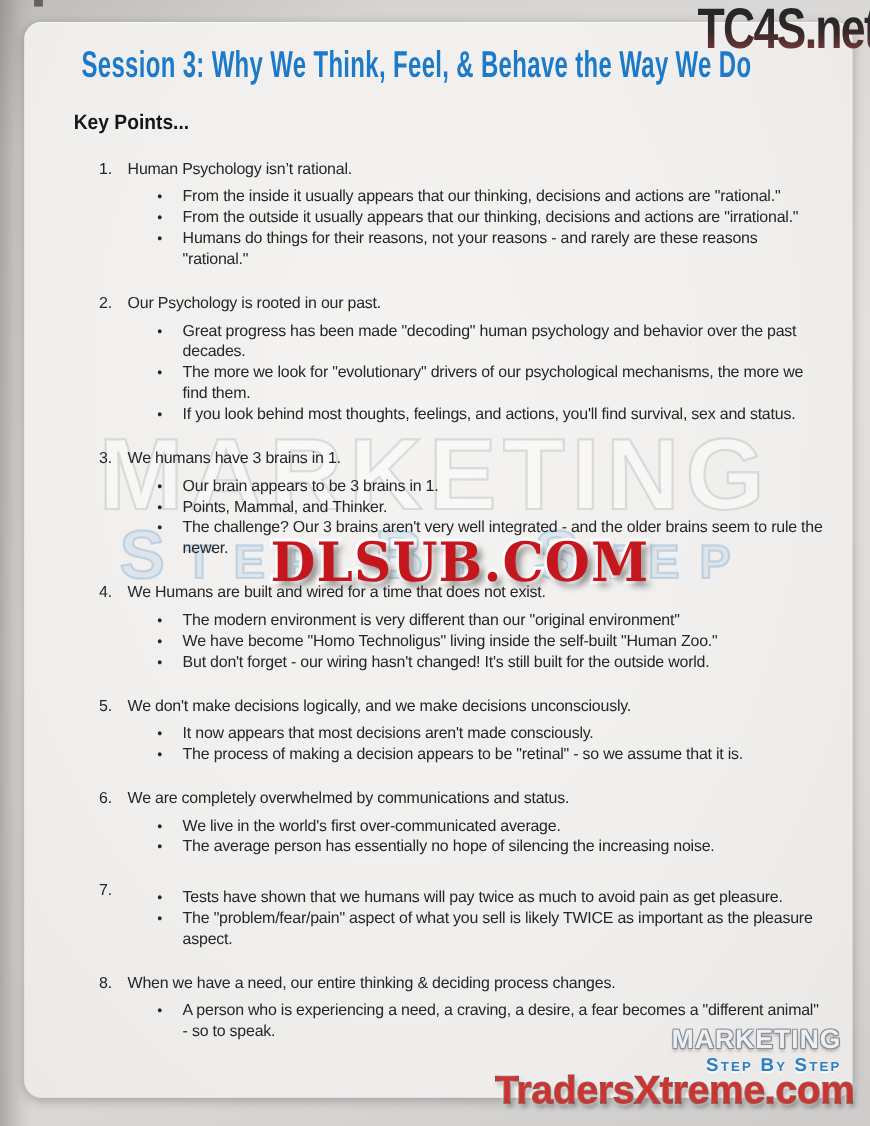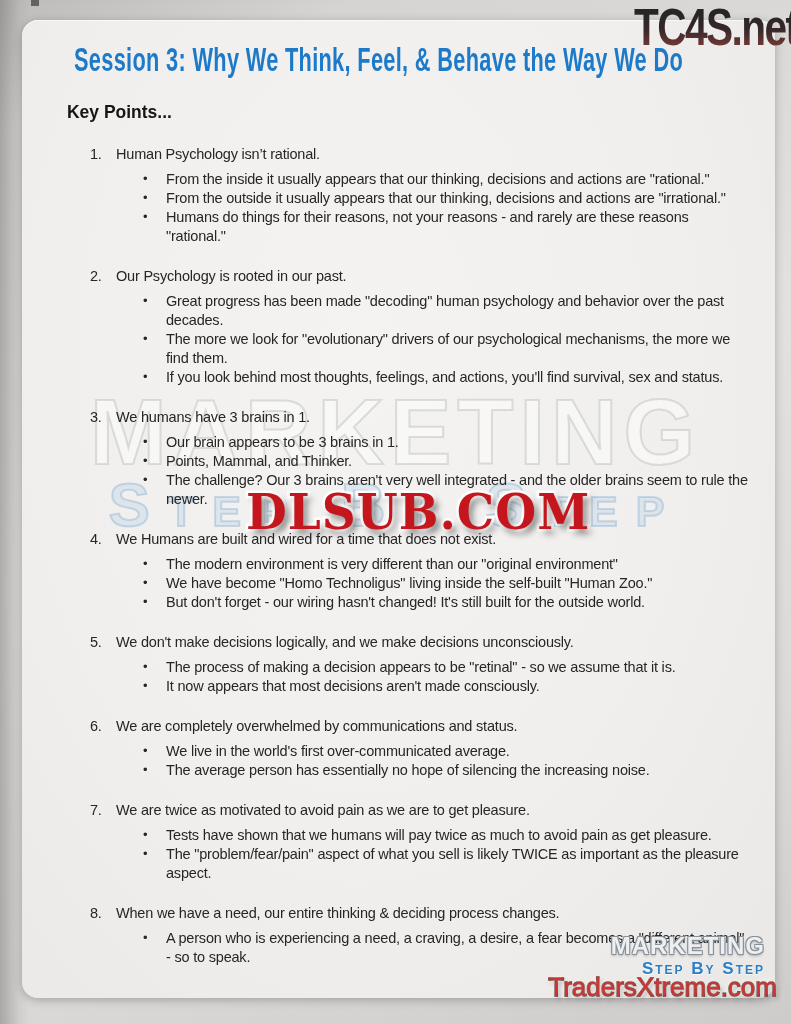--- a/index.html
+++ b/index.html
@@ -48,21 +48,21 @@
     font-size:47px;line-height:52px;letter-spacing:1px;color:#c5161d;
     -webkit-text-stroke:5px #ffffff;paint-order:stroke fill;white-space:nowrap;
     text-shadow:4px 5px 6px rgba(40,40,40,.5);transform:scaleY(1.05);}
 
   .footer-logo{position:absolute;right:26px;top:934px;text-align:right;line-height:1;}
   .footer-logo-l1{font-size:24px;font-weight:bold;letter-spacing:1px;color:#edf0f3;
     text-shadow:-1px -1px 0 #8a9097,1px -1px 0 #8a9097,-1px 1px 0 #8a9097,1px 1px 0 #8a9097,0 2px 3px rgba(0,0,0,.3);}
   .footer-logo-l2{font-size:17px;font-weight:bold;font-variant:small-caps;letter-spacing:2px;margin-top:2px;
     color:#2b7fc4;text-shadow:0 1px 0 rgba(255,255,255,.8);}
 
-  .tx-site{position:absolute;right:14px;top:972px;font-size:26px;font-weight:normal;letter-spacing:0;
+  .tx-site{position:absolute;right:14px;top:972px;font-size:35px;font-weight:bold;letter-spacing:0;
     color:#cb3531;-webkit-text-stroke:1.3px #571613;paint-order:stroke fill;white-space:nowrap;
     text-shadow:0 0 5px rgba(255,255,255,.95),2px 3px 4px rgba(0,0,0,.35);}
 </style>
 </head>
 <body>
 
 <div class="edge-shade"></div>
 <div class="page-card"></div>
 <div class="artifact"></div>
 
@@ -125,41 +125,40 @@
         <li>But don't forget - our wiring hasn't changed! It's still built for the outside world.</li>
       </ul>
     </div>
   </div>
 
   <div class="kp-item">
     <span class="kp-num">5.</span>
     <div class="kp-body">
       <div class="kp-main">We don't make decisions logically, and we make decisions unconsciously.</div>
       <ul class="kp-bullets">
+        <li>It now appears that most decisions aren't made consciously.</li>
         <li>The process of making a decision appears to be "retinal" - so we assume that it is.</li>
-        <li>It now appears that most decisions aren't made consciously.</li>
       </ul>
     </div>
   </div>
 
   <div class="kp-item">
     <span class="kp-num">6.</span>
     <div class="kp-body">
       <div class="kp-main">We are completely overwhelmed by communications and status.</div>
       <ul class="kp-bullets">
         <li>We live in the world's first over-communicated average.</li>
         <li>The average person has essentially no hope of silencing the increasing noise.</li>
       </ul>
     </div>
   </div>
 
   <div class="kp-item">
     <span class="kp-num">7.</span>
     <div class="kp-body">
-      <div class="kp-main">We are twice as motivated to avoid pain as we are to get pleasure.</div>
       <ul class="kp-bullets">
         <li>Tests have shown that we humans will pay twice as much to avoid pain as get pleasure.</li>
         <li>The "problem/fear/pain" aspect of what you sell is likely TWICE as important as the pleasure aspect.</li>
       </ul>
     </div>
   </div>
 
   <div class="kp-item">
     <span class="kp-num">8.</span>
     <div class="kp-body">

